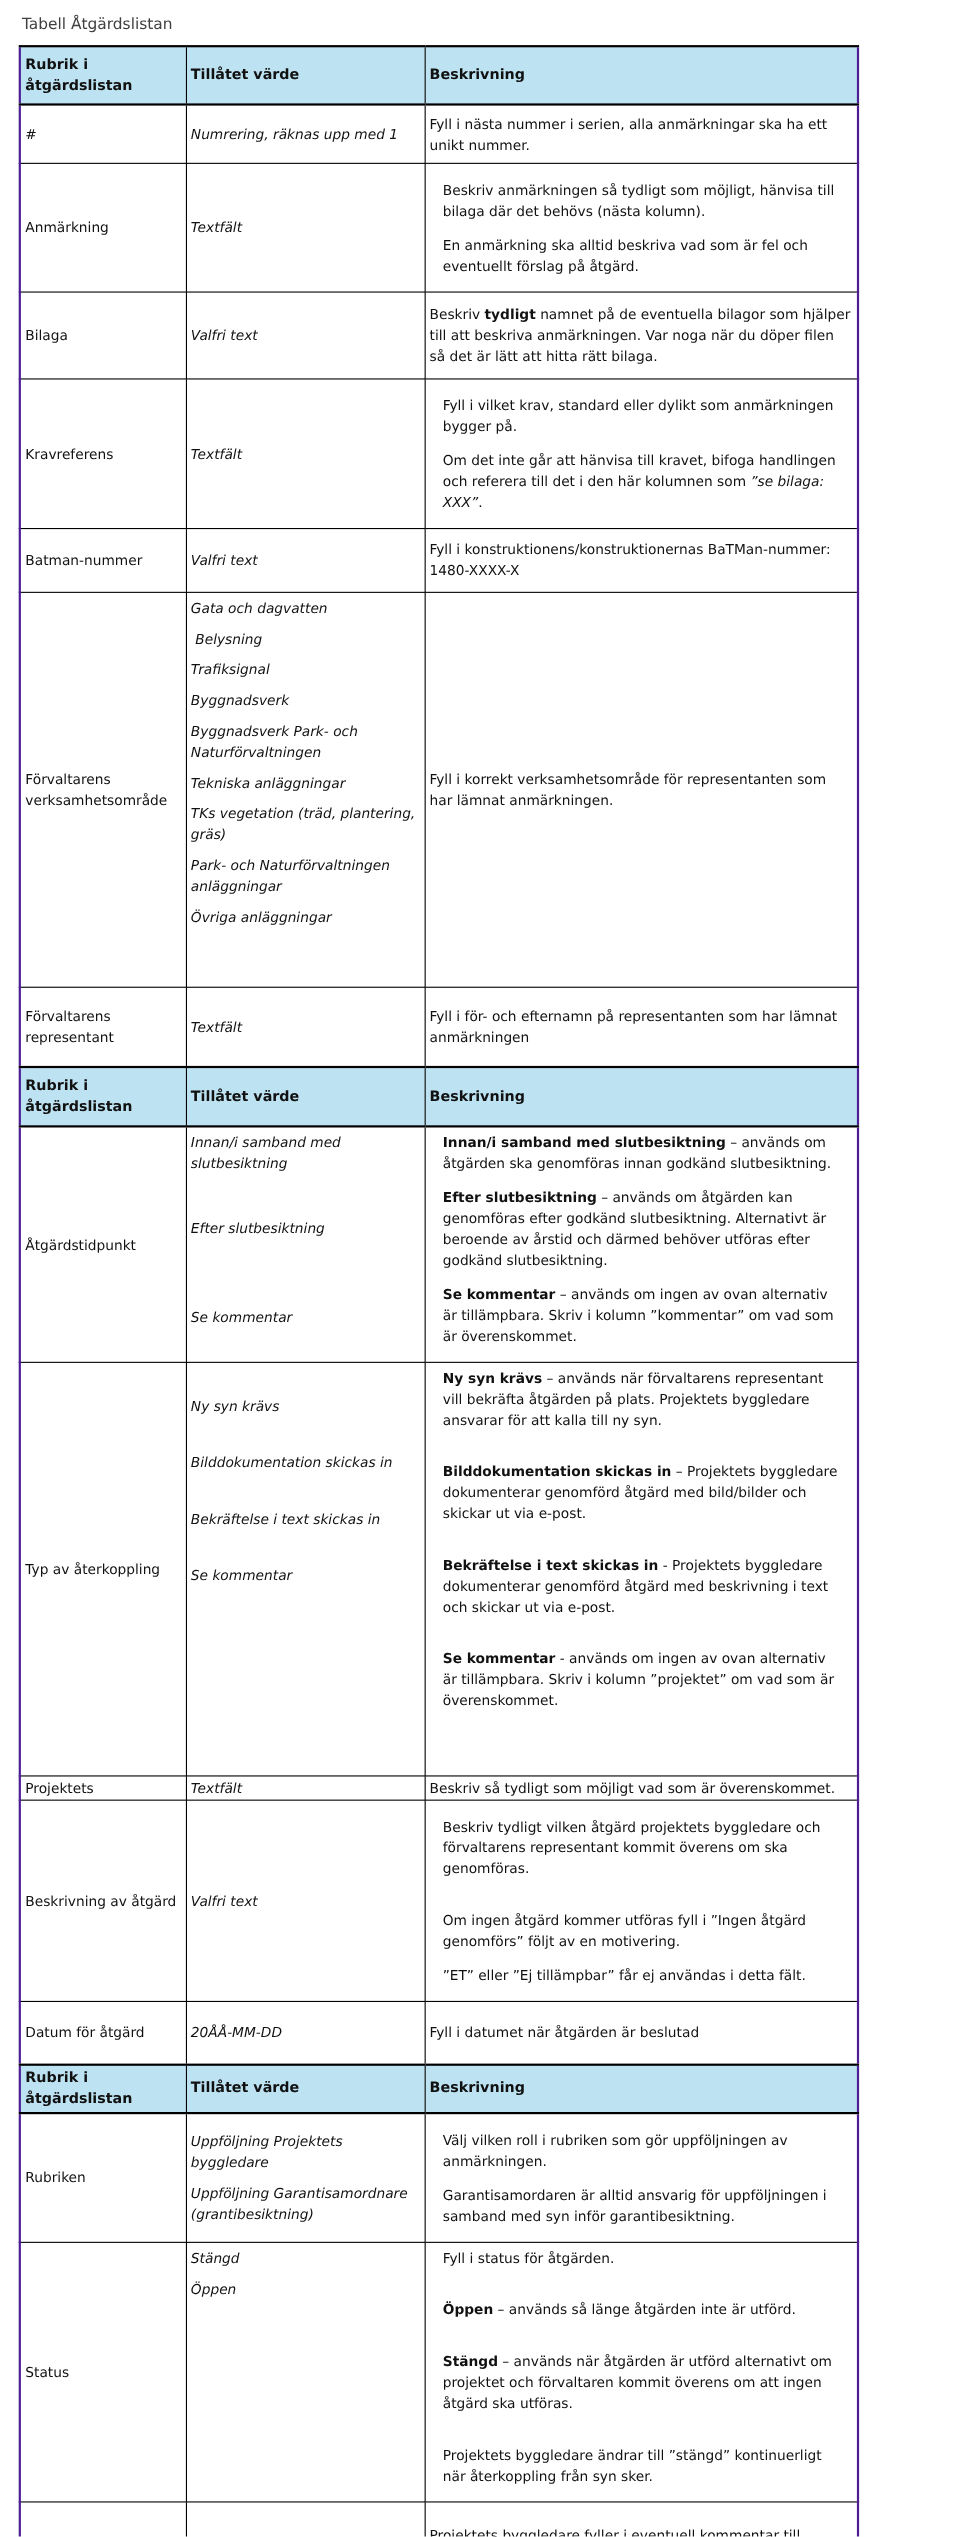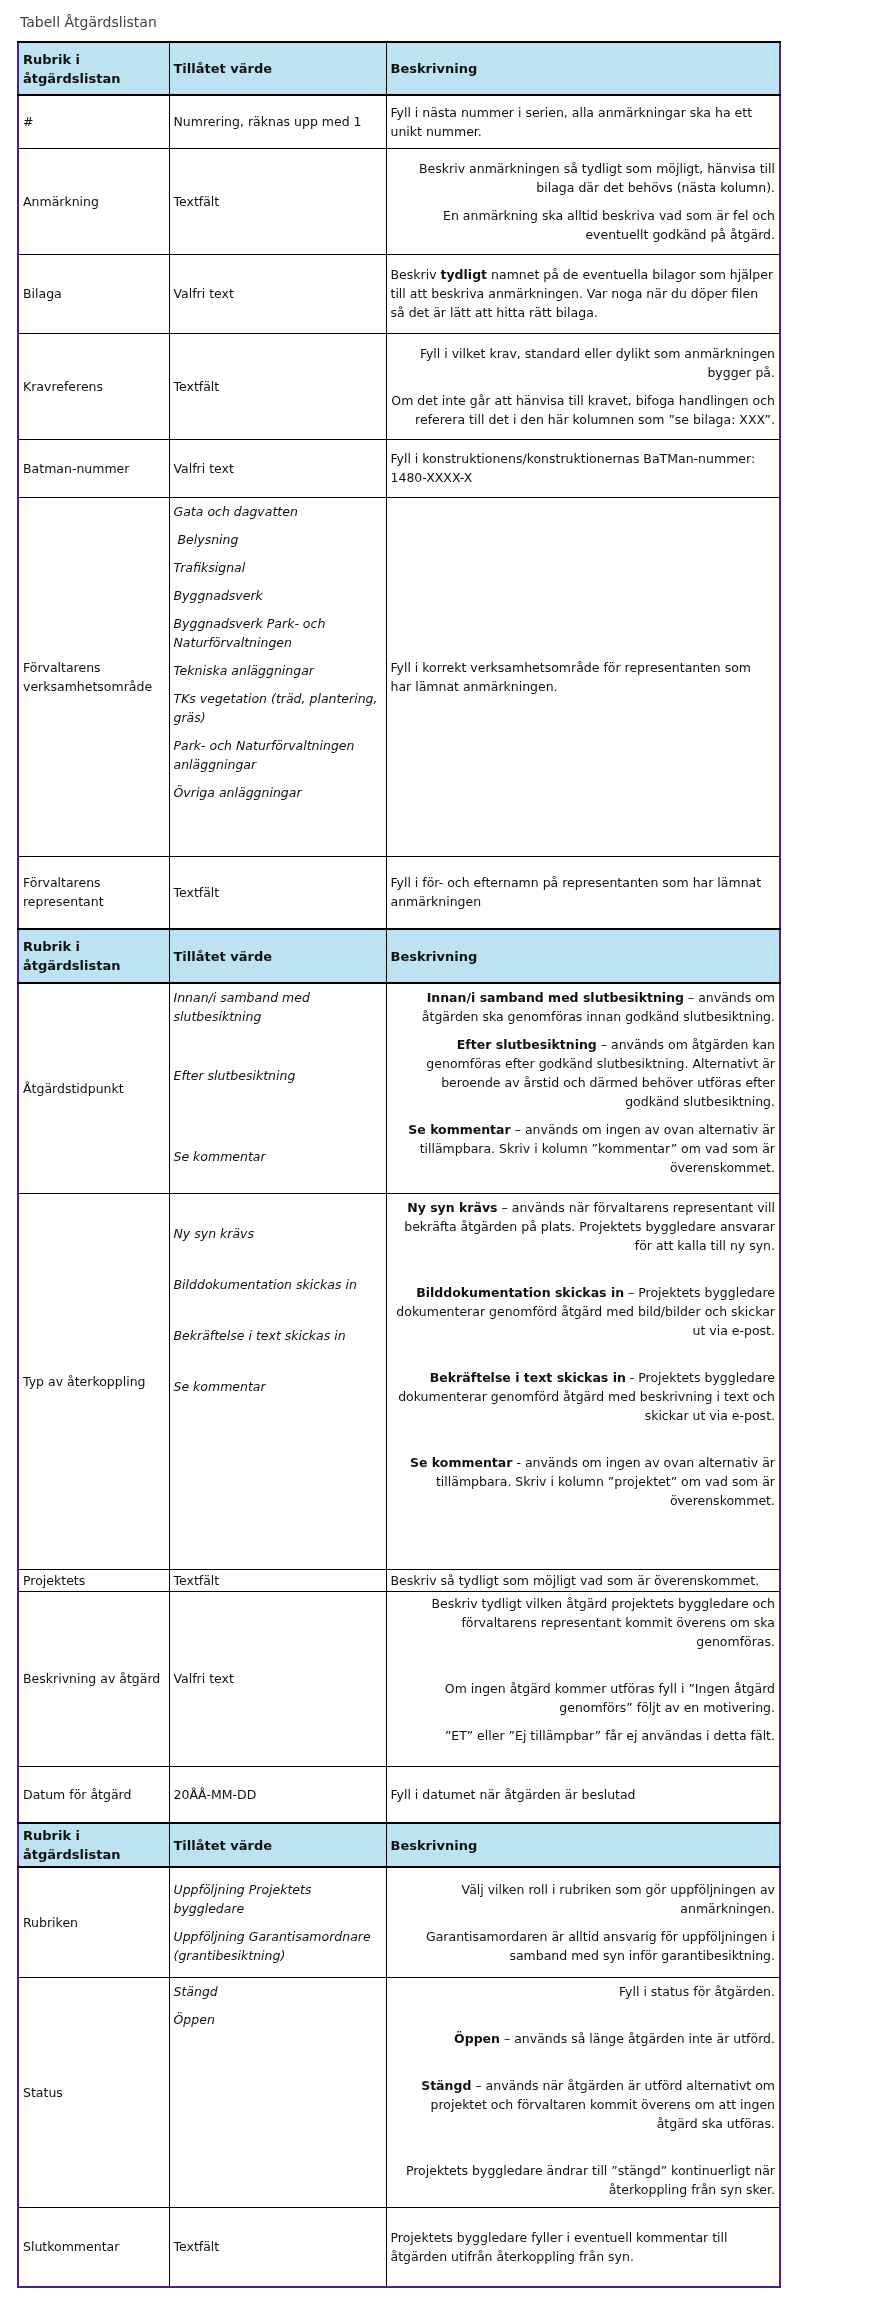--- a/index.html
+++ b/index.html
@@ -12,23 +12,23 @@
     position: absolute; left: 17px; top: 41px; width: 764px;
     border-collapse: collapse; table-layout: fixed;
     border: 2px solid #4c1d95;
   }
   table.doc td { border: 1px solid #000; vertical-align: middle; padding: 2px 4px; line-height: 19px; }
   table.doc tr.hdr td {
     background: #bde3f2; font-weight: bold; font-size: 13px;
     border-top: 2px solid #000; border-bottom: 2px solid #000;
   }
   .c1 { width: 151px; } .c2 { width: 217px; } .c3 { width: auto; }
-  .it { }
+  .it { font-style: italic; }
   .vlist .opt { font-style: italic; }
-  .desc p { margin: 0; text-align: right; }
+  .desc p { margin: 12px; }
   .gap6 { margin-top: 9px !important; }
   .gap20 { margin-top: 28px !important; }
   .b { font-weight: bold; }
 </style>
 </head>
 <body>
 
 <div class="title">Tabell Åtgärdslistan</div>
 
 <table class="doc">
@@ -49,21 +49,21 @@
     <td>#</td>
     <td class="it">Numrering, räknas upp med 1</td>
     <td class="desc">Fyll i nästa nummer i serien, alla anmärkningar ska ha ett unikt nummer.</td>
   </tr>
 
   <tr style="height:106px">
     <td>Anmärkning</td>
     <td class="it">Textfält</td>
     <td class="desc">
       <p>Beskriv anmärkningen så tydligt som möjligt, hänvisa till bilaga där det behövs (nästa kolumn).</p>
-      <p class="gap6">En anmärkning ska alltid beskriva vad som är fel och eventuellt godkänd på åtgärd.</p>
+      <p class="gap6">En anmärkning ska alltid beskriva vad som är fel och eventuellt förslag på åtgärd.</p>
     </td>
   </tr>
 
   <tr style="height:79px">
     <td>Bilaga</td>
     <td class="it">Valfri text</td>
     <td class="desc"><span>Beskriv </span><span class="b">tydligt</span><span> namnet på de eventuella bilagor som hjälper till att beskriva anmärkningen. Var noga när du döper filen så det är lätt att hitta rätt bilaga.</span></td>
   </tr>
 
   <tr style="height:106px">

